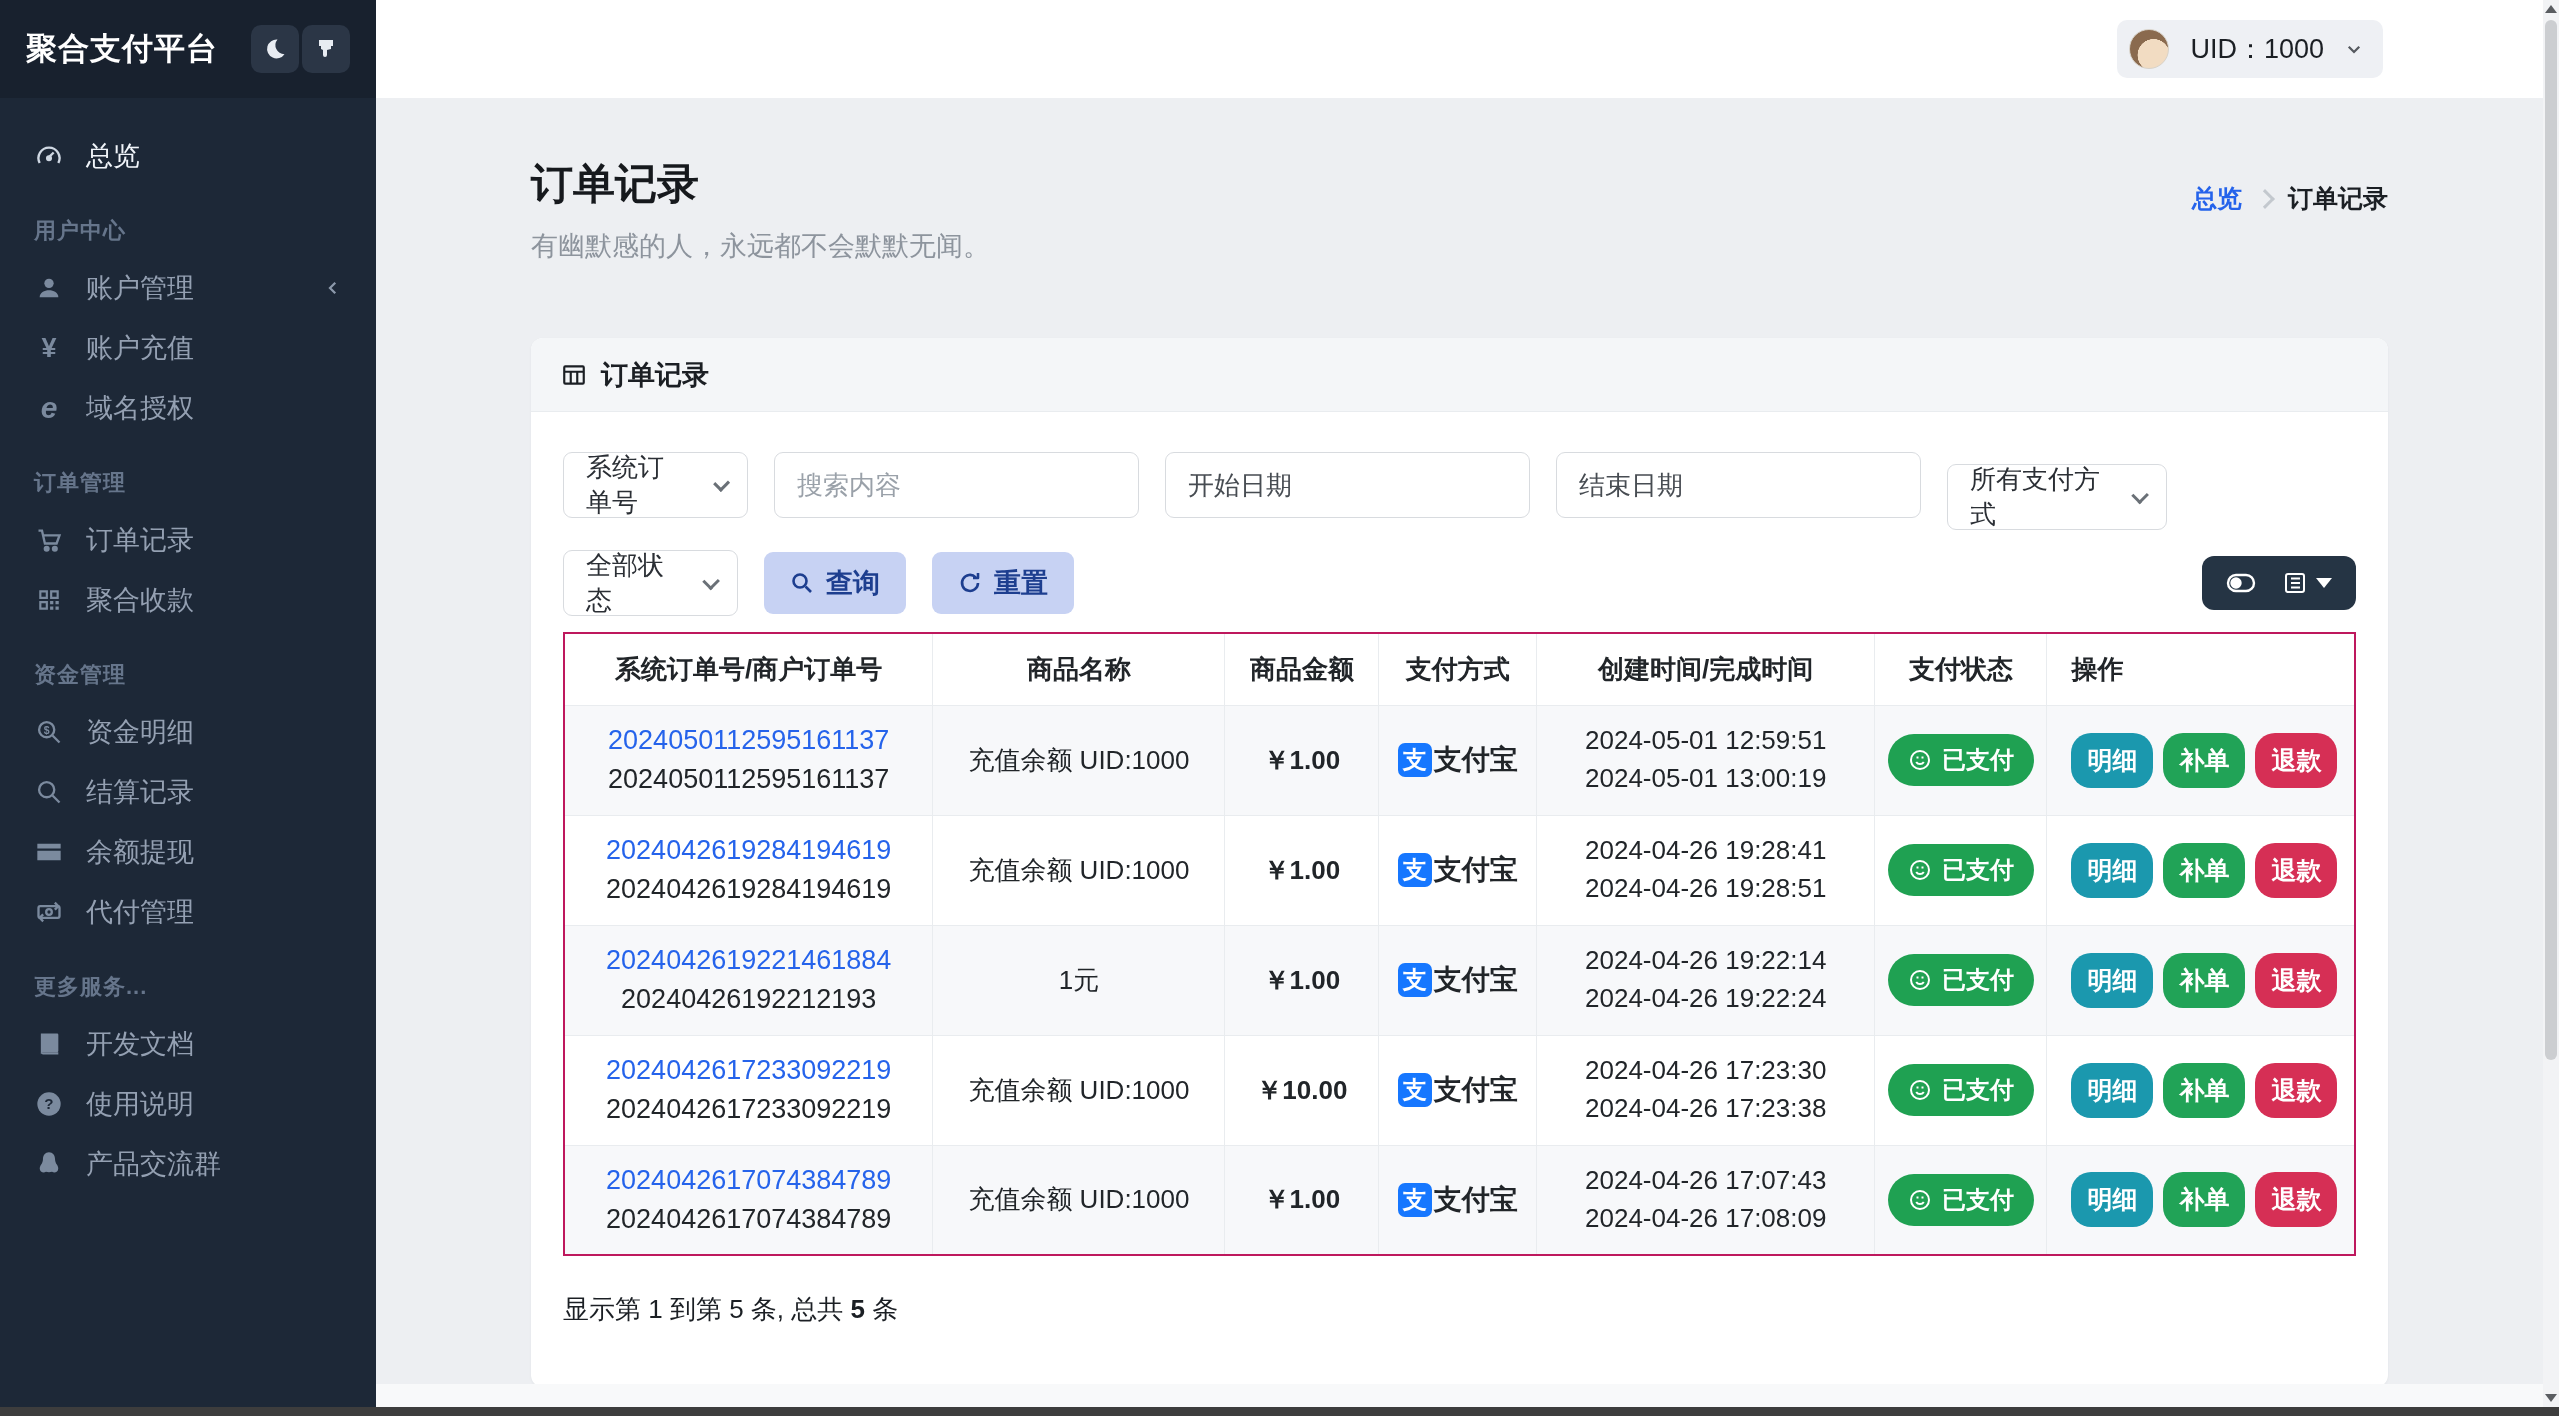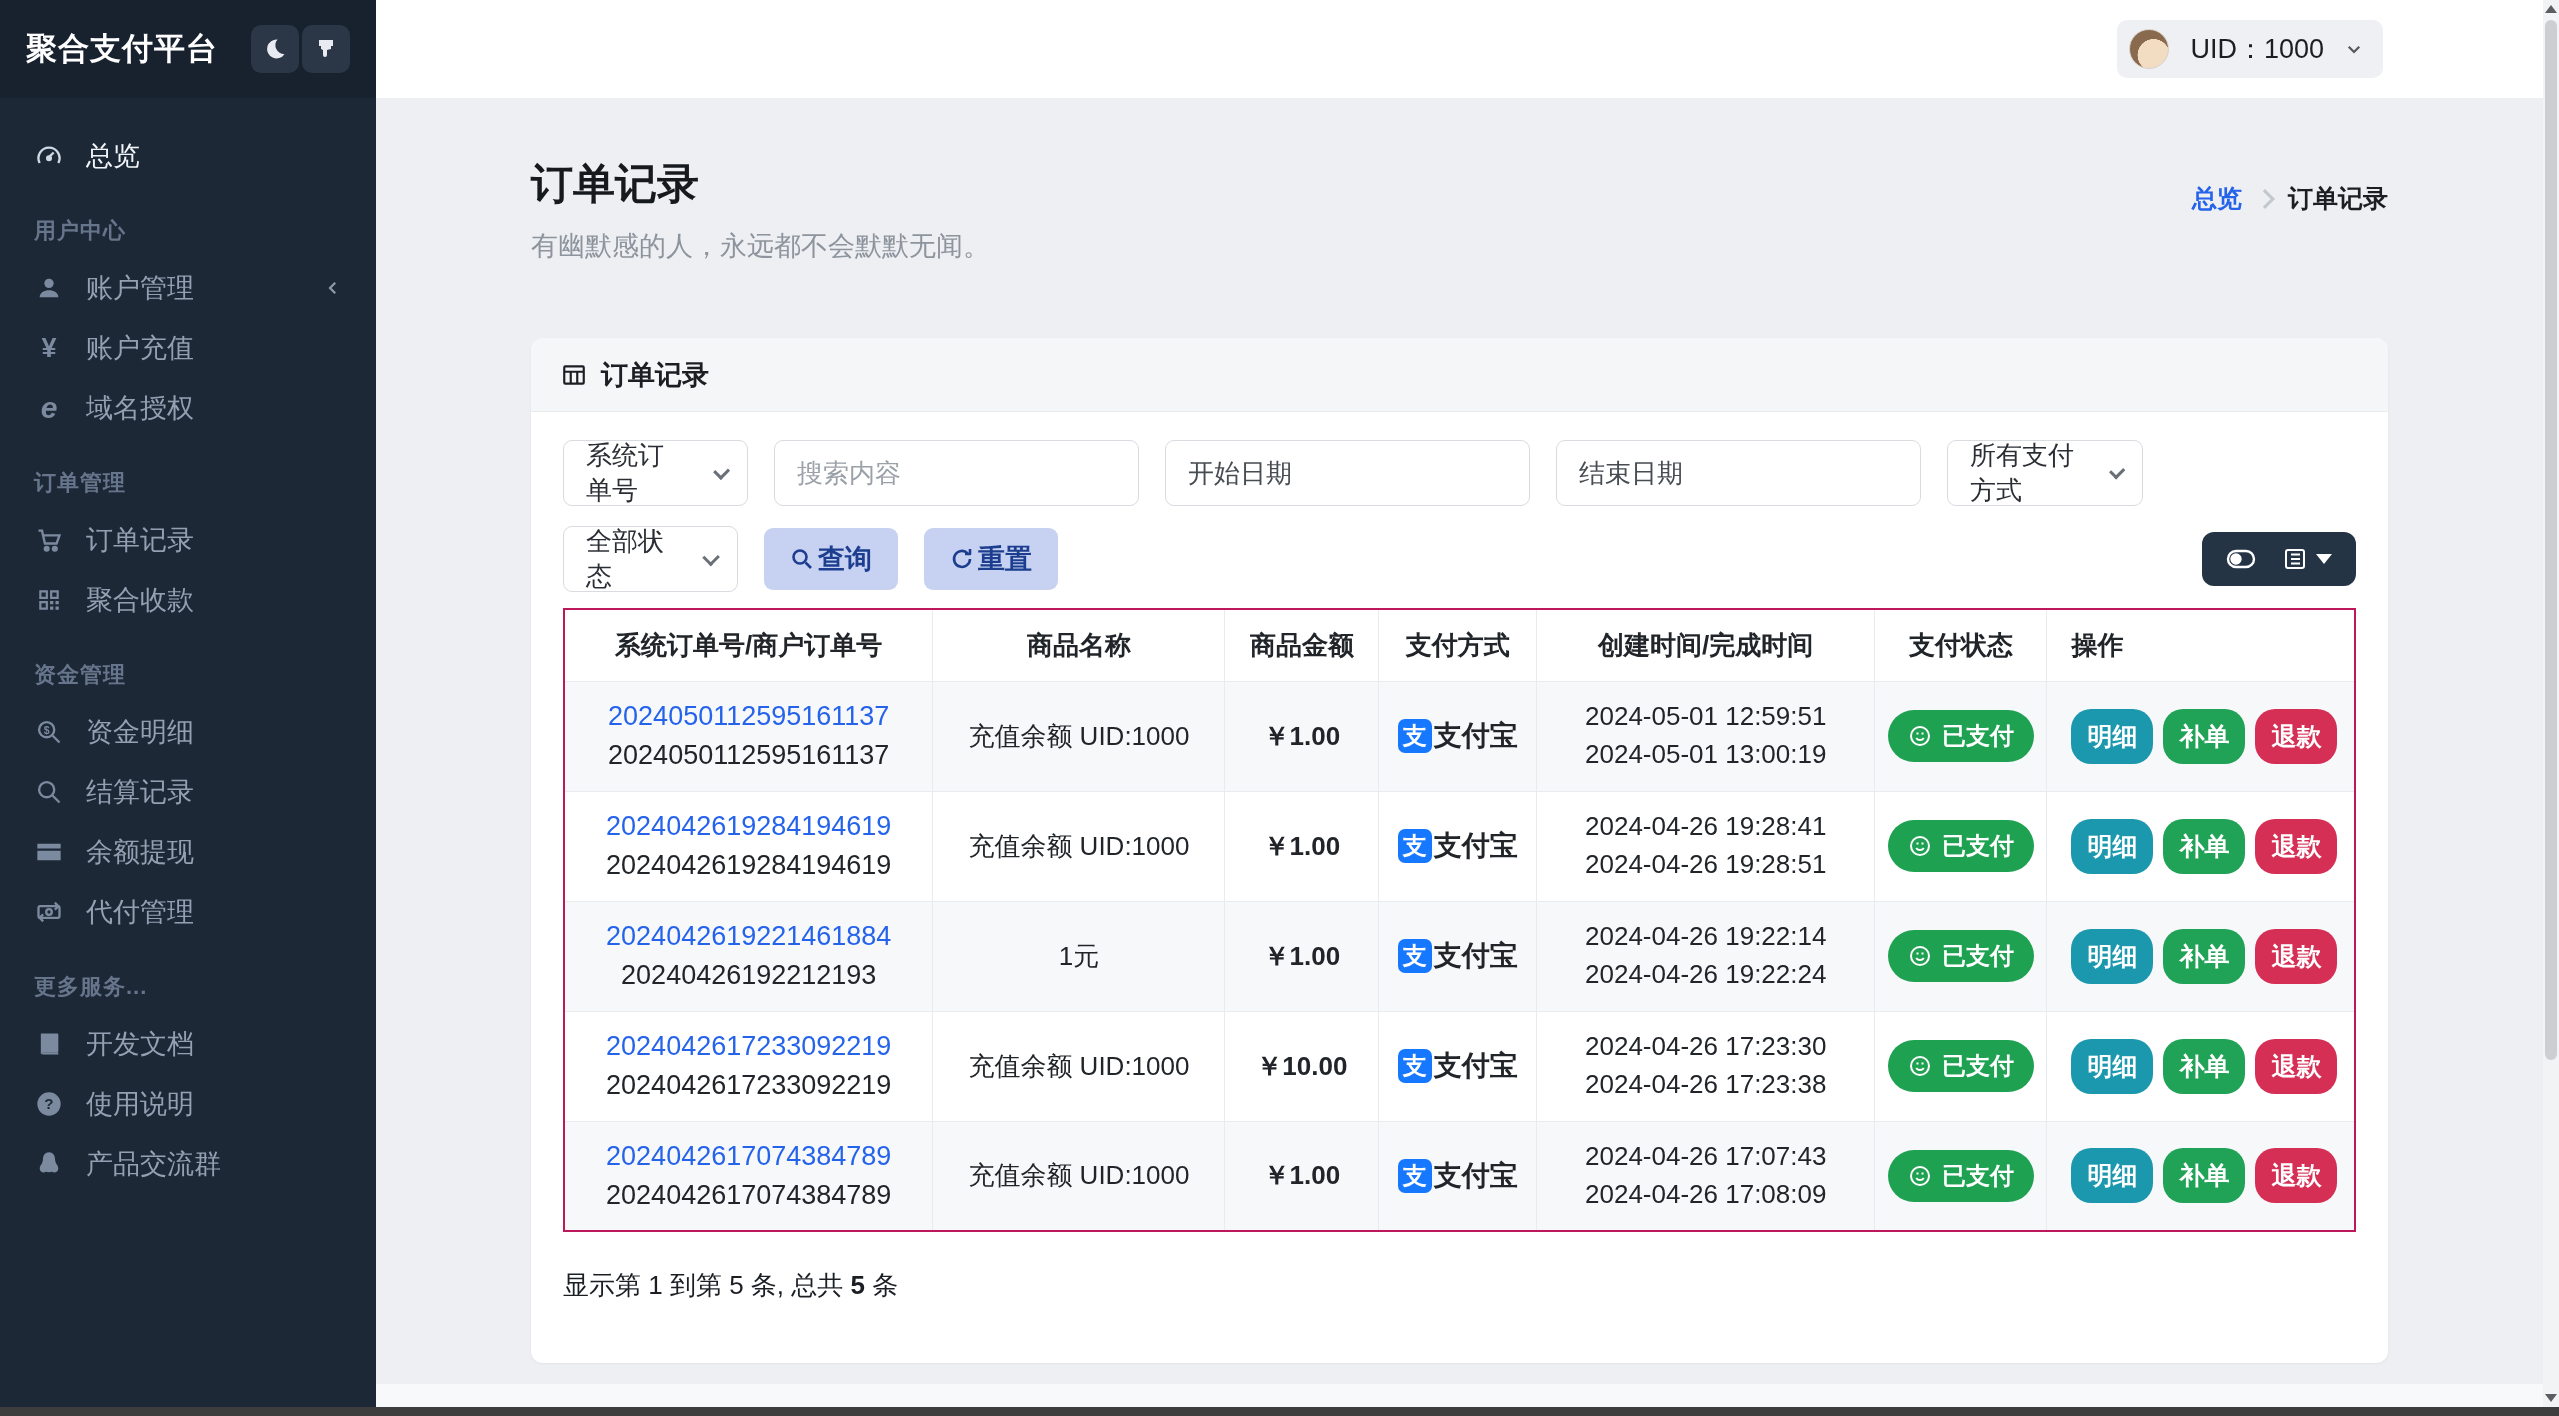--- a/index.html
+++ b/index.html
@@ -69,26 +69,26 @@
     display:flex; align-items:center; }
   .select { justify-content:space-between; gap:26px; cursor:pointer; }
   .sel-chev { width:13px; height:13px; border-bottom:3px solid #6a7077;
     border-right:3px solid #6a7077; transform:rotate(45deg) translateY(-3px); }
   .input { outline:none; }
   input.input::placeholder { color:#9aa1a9; }
   input.date::placeholder { color:#474c52; }
   .w-type { width:185px;align-items:center; }
   .w-search { width:365px; }
   .w-date { width:365px; }
-  .w-pay { width:196px; }
+  .w-pay { width:220px;margin-top:24px; }
   .w-status { width:175px; }
   .f-row2 { margin-top:20px; justify-content:flex-start; position:relative; }
   .btn-soft { height:62px; border:none; border-radius:9px; background:#c7d2f3;
     color:#1d3e8f; font-weight:bold; font-size:27px; display:flex; align-items:center;
-    gap:4px; padding:0 26px; cursor:pointer; font-family:inherit; }
+    gap:12px; padding:0 26px; cursor:pointer; font-family:inherit; }
   .tool-dark { margin-left:auto; background:#253444; border-radius:12px; height:54px;
     display:flex; align-items:center; gap:26px; padding:0 24px; }
   .tool-btn { background:none; border:none; color:#fff; cursor:pointer;
     display:flex; align-items:center; gap:8px; }
   .caret-down { width:0; height:0; border-left:8px solid transparent;
     border-right:8px solid transparent; border-top:10px solid #fff; }
 
   
   table.orders { width:100%; border-collapse:collapse; margin-top:16px;
     border:2px solid #be185d; }

